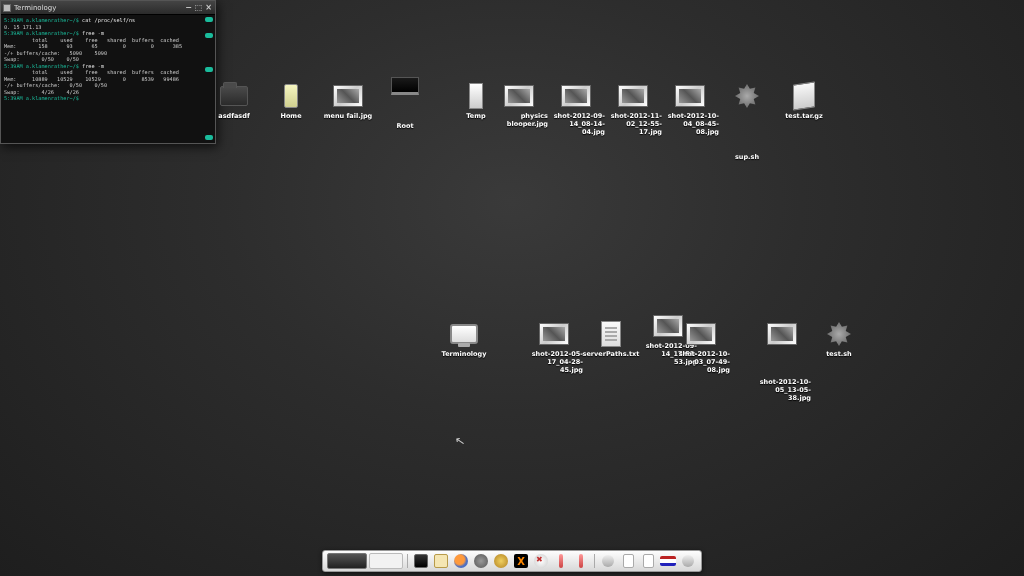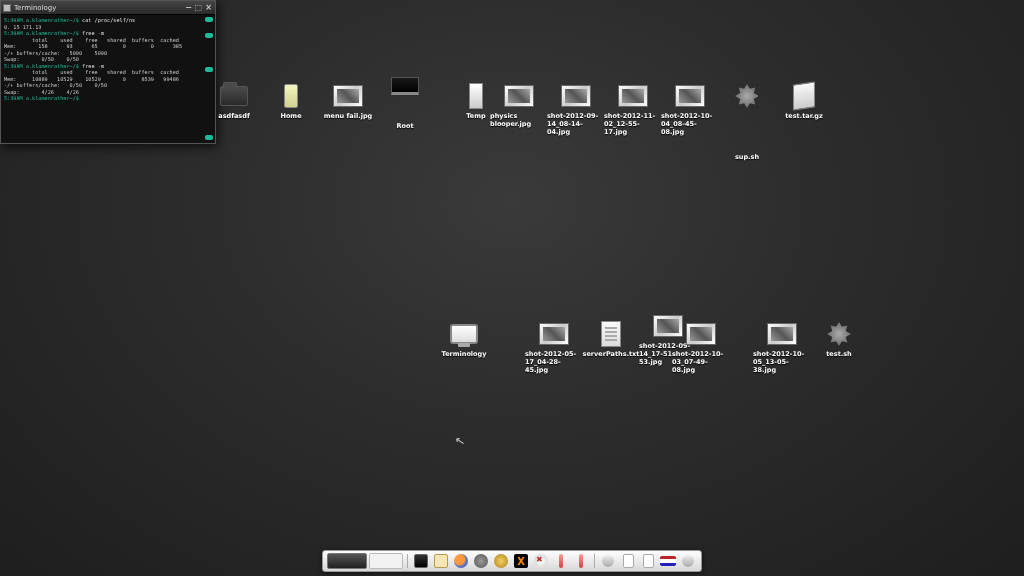--- a/index.html
+++ b/index.html
@@ -73,21 +73,21 @@
     cursor: pointer;
   }
   .desk-icon .glyph {
     width: 32px; height: 28px;
     display: flex; align-items:center; justify-content:center;
   }
   .desk-icon .label {
     margin-top: 2px;
     font-size: 6.5px;
     font-weight: bold;
-    text-align: left;
+    text-align: right;
     color: #fff;
     line-height: 8px;
     text-shadow: 0 1px 1px #000;
     word-break: break-word;
   }
 
   
   .folder {
     width: 28px; height: 20px;
     background: linear-gradient(#4a4a4a,#2a2a2a);
@@ -313,21 +313,21 @@
         <div class="img-thumb"></div>
       </div>
       <div class="label">shot-2012-09-14_17-51-53.jpg</div>
     </div>
     <div class="desk-icon" style="left: 672px; top: 320px;">
       <div class="glyph">
         <div class="img-thumb"></div>
       </div>
       <div class="label">shot-2012-10-03_07-49-08.jpg</div>
     </div>
-    <div class="desk-icon" style="left: 753px; top: 320px;">
+    <div class="desk-icon" style="left: 753px; top: 320px; gap: 28px;">
       <div class="glyph">
         <div class="img-thumb"></div>
       </div>
       <div class="label">shot-2012-10-05_13-05-38.jpg</div>
     </div>
     <div class="desk-icon" style="left: 810px; top: 320px;">
       <div class="glyph">
         <div class="executable"></div>
       </div>
       <div class="label">test.sh</div>

